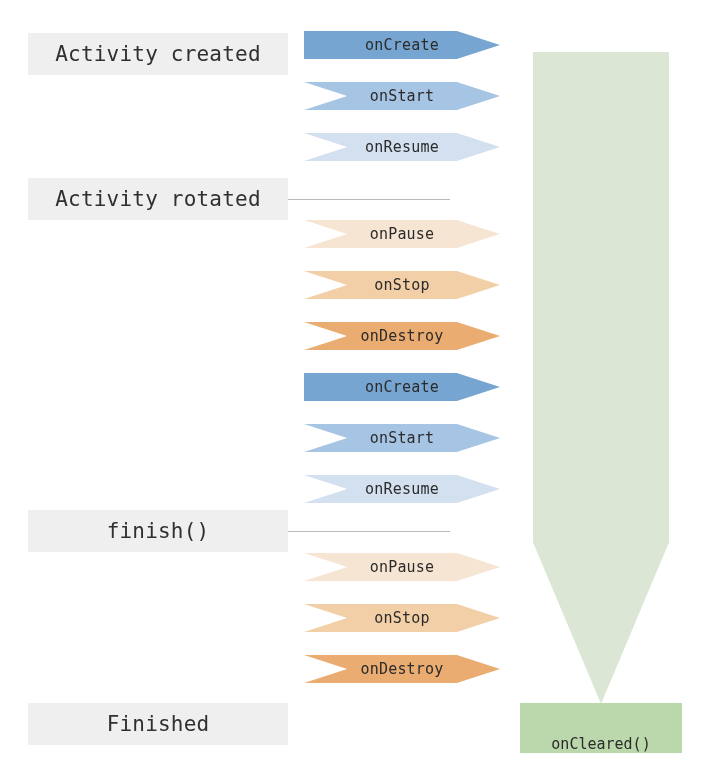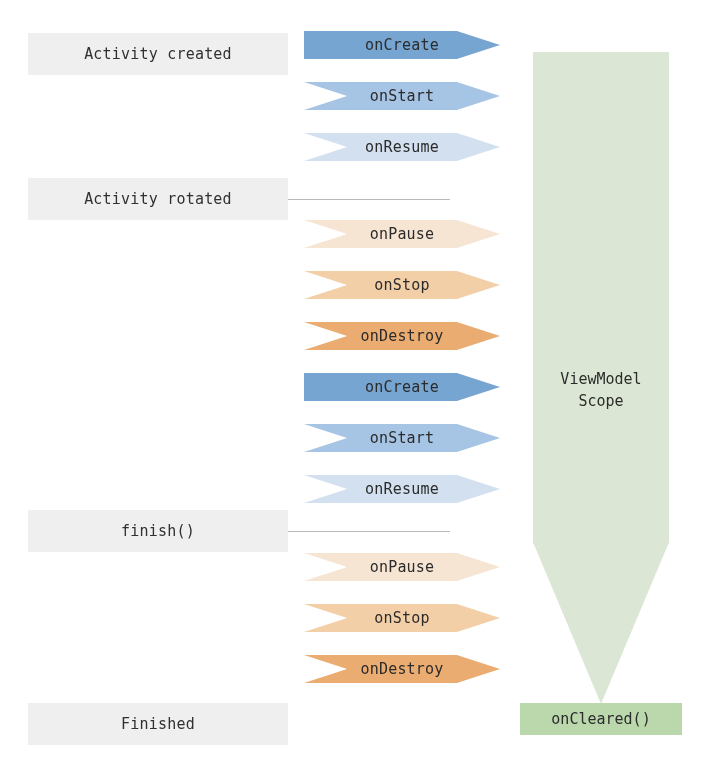--- a/index.html
+++ b/index.html
@@ -21,21 +21,21 @@
   }
 
   
   .state-label {
     position: absolute;
     left: 28px;
     width: 260px;
     height: 42px;
     background: #efefef;
     color: #303030;
-    font-size: 15px;
+    font-size: 21px;
     letter-spacing: 0.2px;
     display: flex;
     align-items: center;
     justify-content: center;
     text-align: center;
     box-sizing: border-box;
   }
 
   
   .connector {
@@ -88,24 +88,24 @@
     line-height: 22px;
     color: #2b2b2b;
     white-space: pre-line;
   }
 
   #on-cleared {
     position: absolute;
     left: 520px;
     top: 703px;
     width: 162px;
-    height: 32px;
+    height: 50px;
     background: #bbd7ac;
     display: flex;
-    align-items: center;
+    align-items: flex-end;
     justify-content: center;
     font-size: 15px;
     color: #2b2b2b;
     box-sizing: border-box;
   }
 </style>
 </head>
 <body>
 
 <div id="diagram">
@@ -123,22 +123,20 @@
 
   <div class="state-label" style="top:178px;">
     <span>Activity rotated</span>
   </div>
 
   <div class="state-label" style="top:703px;justify-content:center;">
     <span>Finished</span>
   </div>
 
   <div id="vm-scope"></div>
-  <div id="vm-scope-label">ViewModel
-Scope</div>
 
   <div id="on-cleared">
     <span>onCleared()</span>
   </div>
 
   <div class="cb pentagon" style="top:31px;  background:#77a5d2;">
     <span>onCreate</span>
   </div>
   <div class="cb chevron" style="top:82px;  background:#a6c4e3;">
     <span>onStart</span>

